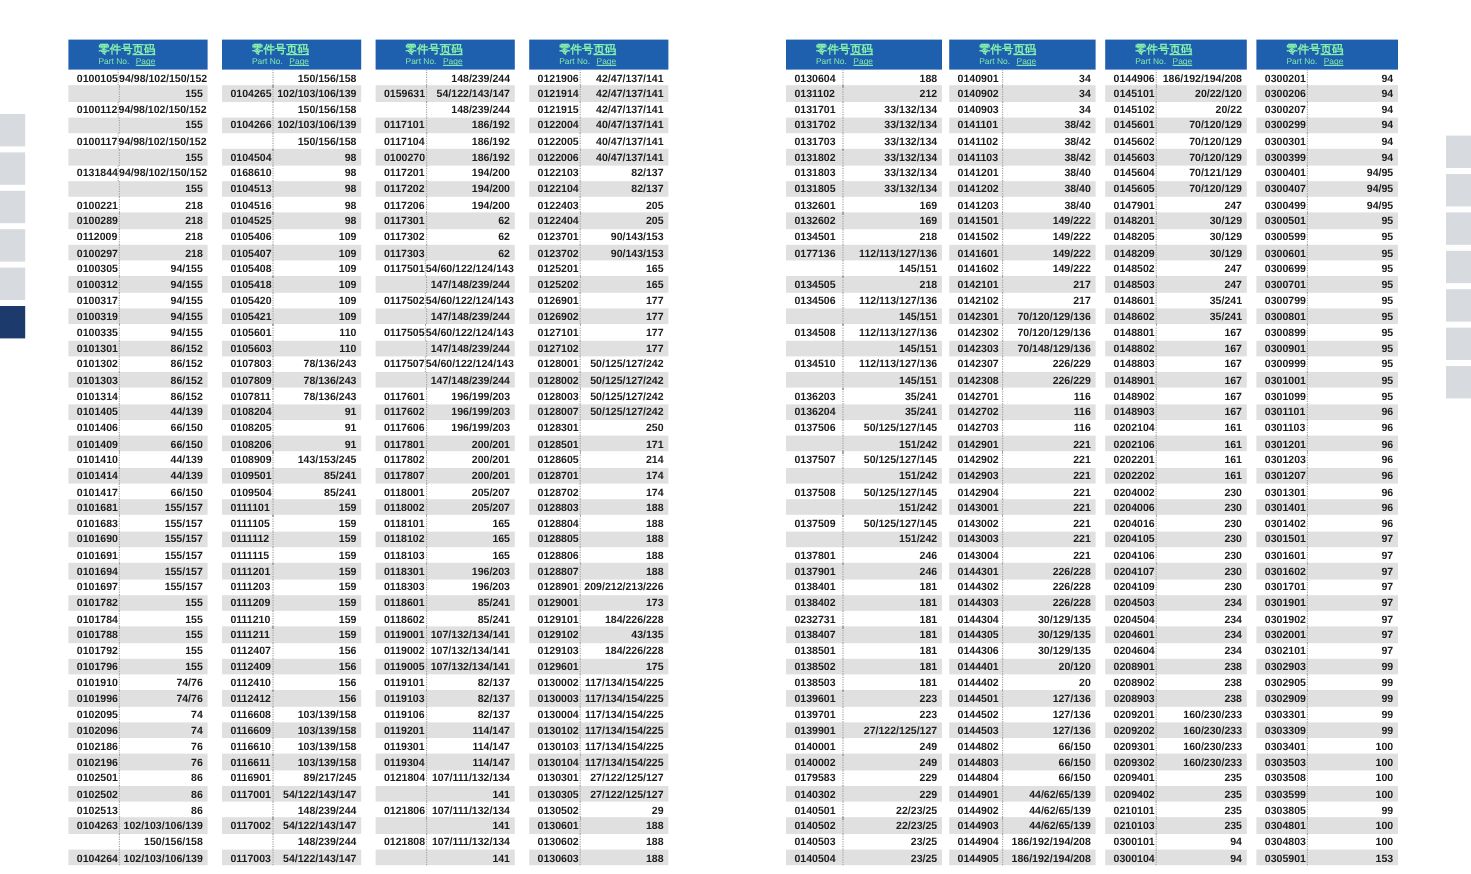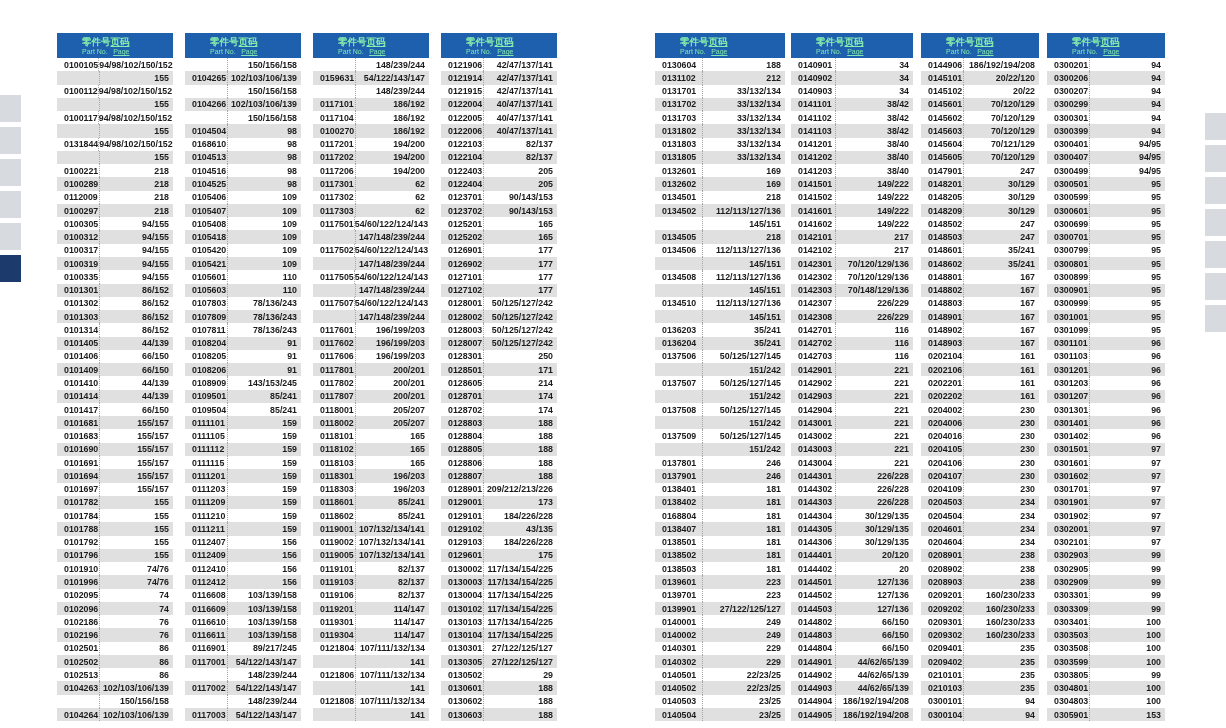--- a/index.html
+++ b/index.html
@@ -993,21 +993,21 @@
         </div>
         <div class="row alt">
           <span class="cell-part">0132602</span>
           <span class="cell-page">169</span>
         </div>
         <div class="row">
           <span class="cell-part">0134501</span>
           <span class="cell-page">218</span>
         </div>
         <div class="row alt">
-          <span class="cell-part">0134502</span>
+          <span class="cell-part">0177136</span>
           <span class="cell-page">112/113/127/136</span>
         </div>
         <div class="row">
           <span class="cell-part"></span>
           <span class="cell-page">145/151</span>
         </div>
         <div class="row alt">
           <span class="cell-part">0134505</span>
           <span class="cell-page">218</span>
         </div>
@@ -1085,21 +1085,21 @@
         </div>
         <div class="row">
           <span class="cell-part">0138401</span>
           <span class="cell-page">181</span>
         </div>
         <div class="row alt">
           <span class="cell-part">0138402</span>
           <span class="cell-page">181</span>
         </div>
         <div class="row">
-          <span class="cell-part">0168804</span>
+          <span class="cell-part">0232731</span>
           <span class="cell-page">181</span>
         </div>
         <div class="row alt">
           <span class="cell-part">0138407</span>
           <span class="cell-page">181</span>
         </div>
         <div class="row">
           <span class="cell-part">0138501</span>
           <span class="cell-page">181</span>
         </div>
@@ -1125,21 +1125,21 @@
         </div>
         <div class="row">
           <span class="cell-part">0140001</span>
           <span class="cell-page">249</span>
         </div>
         <div class="row alt">
           <span class="cell-part">0140002</span>
           <span class="cell-page">249</span>
         </div>
         <div class="row">
-          <span class="cell-part">0140301</span>
+          <span class="cell-part">0179583</span>
           <span class="cell-page">229</span>
         </div>
         <div class="row alt">
           <span class="cell-part">0140302</span>
           <span class="cell-page">229</span>
         </div>
         <div class="row">
           <span class="cell-part">0140501</span>
           <span class="cell-page">22/23/25</span>
         </div>

